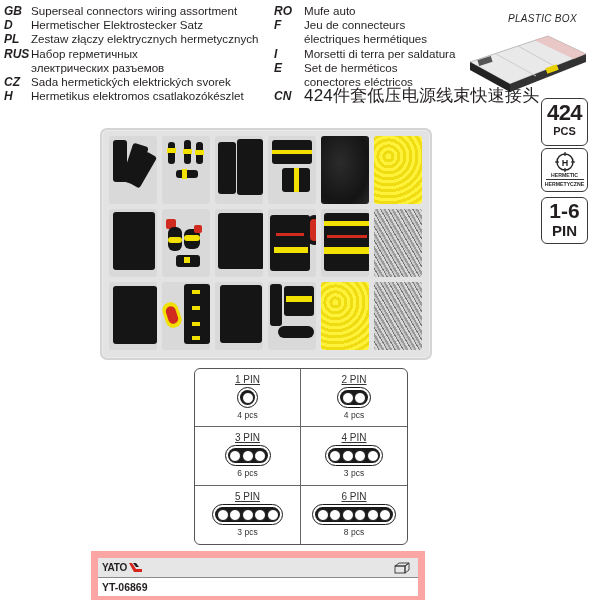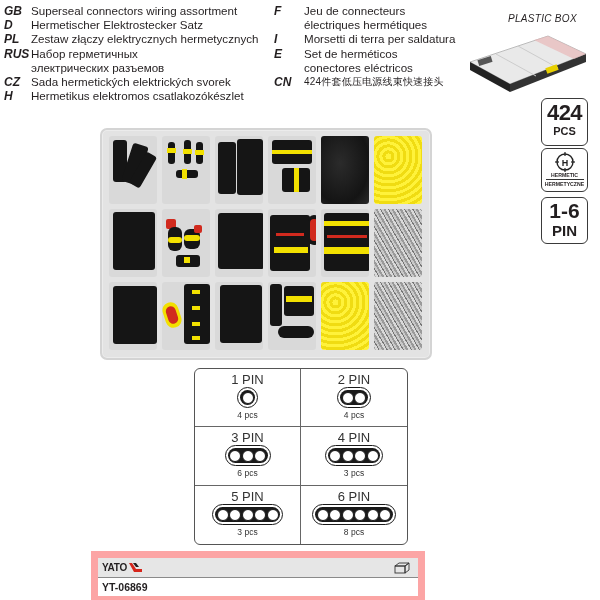--- a/index.html
+++ b/index.html
@@ -7,21 +7,21 @@
   body { position: relative; font-family: "Liberation Sans", sans-serif; color: #231f20; }
 
   
   .langs { position: absolute; top: 4px; font-size: 11.6px; line-height: 14.2px; }
   .langs.left { left: 4px; width: 275px; }
   .langs.right { left: 274px; width: 200px; }
   .lang-row { display: flex; }
   .lang-code { font-weight: bold; font-style: italic; width: 27px; flex: none; font-size: 12px; }
   .langs.right .lang-code { width: 30px; }
   .lang-text { white-space: nowrap; }
-  .lang-text.cn { font-size: 10px; letter-spacing: 0.2px; }
+  .lang-text.cn { font-size: 17px; letter-spacing: 0.2px; }
 
   
   .pb-label { position: absolute; left: 508px; top: 13px; font-size: 10px; font-style: italic; letter-spacing: 0.3px; }
   .pb-img { position: absolute; left: 466px; top: 32px; width: 124px; height: 62px; }
 
   
   .badge { position: absolute; left: 541px; width: 47px; border: 1.2px solid #3a3a3a; border-radius: 6px; background: #fff; text-align: center; }
   .badge-pcs { top: 98px; height: 48px; }
   .badge-pcs .big { font-size: 22px; font-weight: bold; line-height: 24px; margin-top: 2px; letter-spacing: -0.5px; }
   .badge-pcs .small { font-size: 11px; font-weight: bold; line-height: 13px; }
@@ -42,21 +42,21 @@
   .cell.metal { background: repeating-linear-gradient(60deg, #9a9a9a 0 2px, #d9d9d9 2px 4px, #777 4px 5px, #c8c8c8 5px 7px); }
   .blk { position: absolute; background: #151515; border-radius: 3px; }
   .ybd { position: absolute; background: #f2e000; }
   .rbd { position: absolute; background: #d12a1e; }
 
   
   .pins { position: absolute; left: 194px; top: 368px; width: 214px; height: 177px; border: 1.2px solid #555; border-radius: 6px; display: grid; grid-template-columns: 1fr 1fr; grid-template-rows: 1fr 1fr 1fr; overflow: hidden; }
   .pin-cell { border-right: 1px solid #666; border-bottom: 1px solid #666; display: flex; flex-direction: column; align-items: center; justify-content: center; }
   .pin-cell:nth-child(2n) { border-right: none; }
   .pin-cell:nth-child(n+5) { border-bottom: none; }
-  .pin-title { font-size: 13px; color: #333; line-height: 10px; }
+  .pin-title { font-size: 10px; color: #333; line-height: 10px; text-decoration: underline; }
   .pin-qty { font-size: 8.5px; color: #333; line-height: 10px; }
   .pin-shape { margin: 2px 0; display: flex; padding: 2px; border: 1.5px solid #1a1a1a; border-radius: 12px; background: #fff; }
   .pin-shape .inner { display: flex; background: #1a1a1a; border-radius: 10px; padding: 1.5px; gap: 0.5px; }
   .pin-shape .hole { width: 12px; height: 12px; border-radius: 50%; background: #fff; border: 0.5px solid #1a1a1a; }
 
   
   .footer { position: absolute; left: 91px; top: 551px; width: 334px; border: 7px solid #fca5a5; }
   .f-row1 { height: 20px; background: #e6e6e6; border-bottom: 1px solid #8a8a8a; display: flex; align-items: center; justify-content: space-between; padding: 0 8px 0 4px; }
   .f-row2 { height: 18px; background: #fff; display: flex; align-items: center; justify-content: space-between; padding: 0 8px 0 4px; }
   .brand { display: flex; align-items: center; font-weight: bold; font-size: 10px; letter-spacing: -0.2px; }
@@ -92,20 +92,24 @@
       <span class="lang-code">CZ</span>
       <span class="lang-text">Sada hermetických elektrických svorek</span>
     </div>
   <div class="lang-row">
       <span class="lang-code">H</span>
       <span class="lang-text">Hermetikus elektromos csatlakozókészlet</span>
     </div>
 </div>
 
 <div class="langs right">
+  <div class="lang-row">
+      <span class="lang-code">RO</span>
+      <span class="lang-text">Mufe auto</span>
+    </div>
   <div class="lang-row">
       <span class="lang-code">F</span>
       <span class="lang-text">Jeu de connecteurs</span>
     </div>
   <div class="lang-row">
       <span class="lang-code"></span>
       <span class="lang-text">électriques hermétiques</span>
     </div>
   <div class="lang-row">
       <span class="lang-code">I</span>

